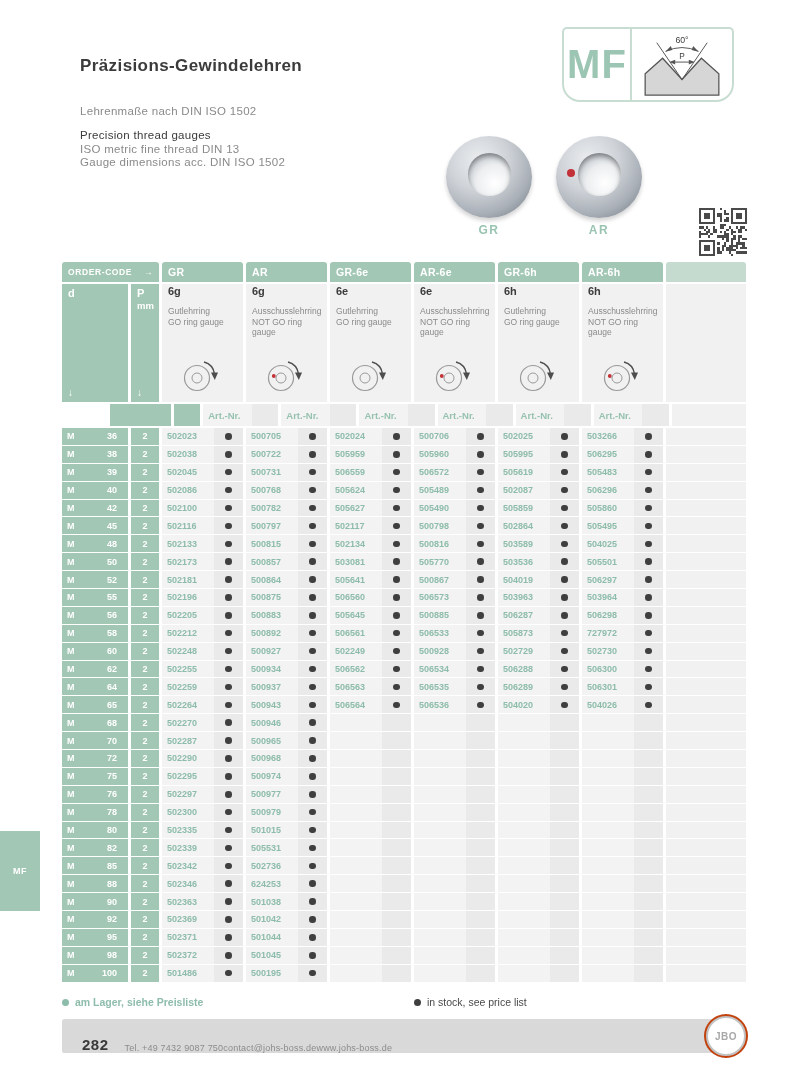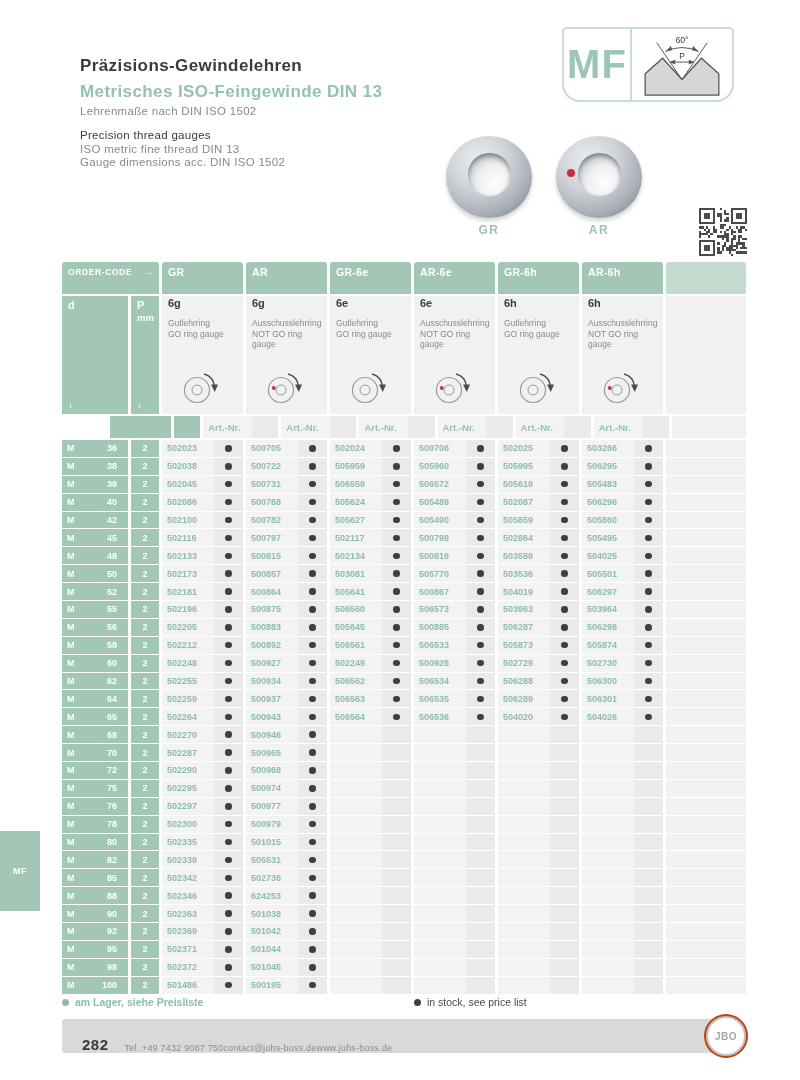--- a/index.html
+++ b/index.html
@@ -39,21 +39,21 @@
   
   .sidetab{position:absolute;left:0;top:831px;width:40px;height:80px;background:#a3c7b5;
            display:flex;align-items:center;justify-content:center;color:#fff;
            font-size:9px;font-weight:700;letter-spacing:.5px;}
 
   
   .gtable{position:absolute;left:62px;top:262px;width:684px;}
   .trow{display:flex;gap:3px;}
   .cell{box-sizing:border-box;}
   .c-d{width:66px;} .c-p{width:28px;} .c-data{width:81px;} .c-spare{width:80px;} .c-dp{width:97px;}
-  .band-row{height:32px;}
+  .band-row{height:20px;}
   .band{background:#a3c7b5;border-radius:3px 3px 0 0;color:#fff;font-weight:700;
         font-size:10.5px;line-height:20px;padding-left:6px;letter-spacing:.3px;}
   .oc-band{display:flex;justify-content:space-between;padding-right:6px;font-size:8.5px;
            letter-spacing:.6px;}
   .spare-band{background:#c6dbcf;}
   .head-row{height:118px;margin-top:2px;}
   .green{background:#a3c7b5;color:#fff;}
   .head-green{position:relative;}
   .hd-top{position:absolute;top:4px;left:6px;font-size:11px;font-weight:700;line-height:11px;}
   .hd-unit{position:absolute;top:16px;left:6px;font-size:9.5px;font-weight:700;}
@@ -95,21 +95,20 @@
   .jbo{width:36px;height:36px;border-radius:50%;background:#fff;border:2px solid #c2c2c2;
        display:flex;align-items:center;justify-content:center;}
   .jbo span{font-size:10px;font-weight:700;color:#a8a8a8;letter-spacing:.5px;}
 </style>
 </head>
 <body>
 
 <div class="page">
 
   <div class="hline t-de">Präzisions-Gewindelehren</div>
-  <div class="hline t-de2">Metrisches ISO-Feingewinde DIN 13</div>
   <div class="hline t-de3">Lehrenmaße nach DIN ISO 1502</div>
   <div class="hline t-en">Precision thread gauges</div>
   <div class="hline t-en2">ISO metric fine thread DIN 13</div>
   <div class="hline t-en3">Gauge dimensions acc. DIN ISO 1502</div>
 
   <div class="badge">
     <div class="badge-mf">MF</div>
     <div class="badge-profile">
       <svg width="100" height="64" viewBox="0 0 100 66">
         <polygon points="12,42 30,26 50,48 70,26 88,42 88,64 12,64" fill="#d6d6d6" stroke="#555" stroke-width="1.3"></polygon>
@@ -928,21 +927,21 @@
             <span class="dot"></span>
           </span>
         </div>
         <div class="cell c-data striped art">
           <span class="numpart">505873</span>
           <span class="dotarea">
             <span class="dot"></span>
           </span>
         </div>
         <div class="cell c-data striped art">
-          <span class="numpart">505874</span>
+          <span class="numpart">727972</span>
           <span class="dotarea">
             <span class="dot"></span>
           </span>
         </div>
         <div class="cell c-spare plain"></div>
       </div>
       <div class="trow data-row">
         <div class="cell c-d green dcell">
           <span class="m">M</span>
           <span class="dv">60</span>

